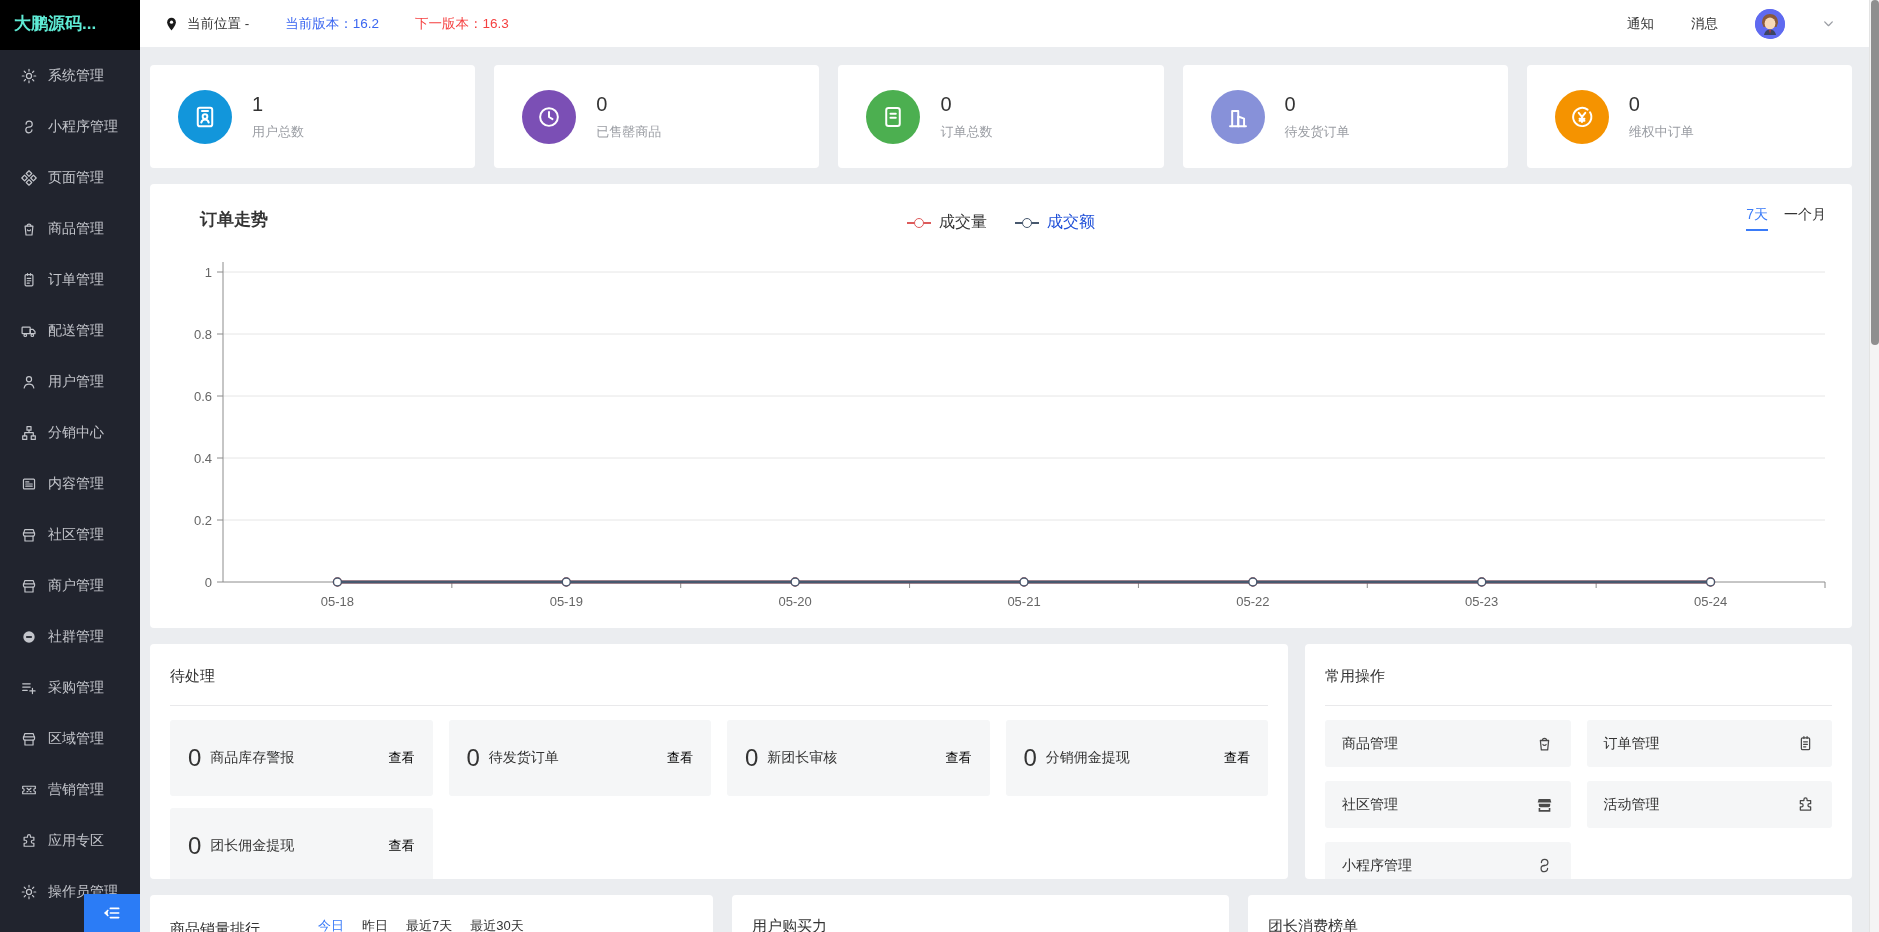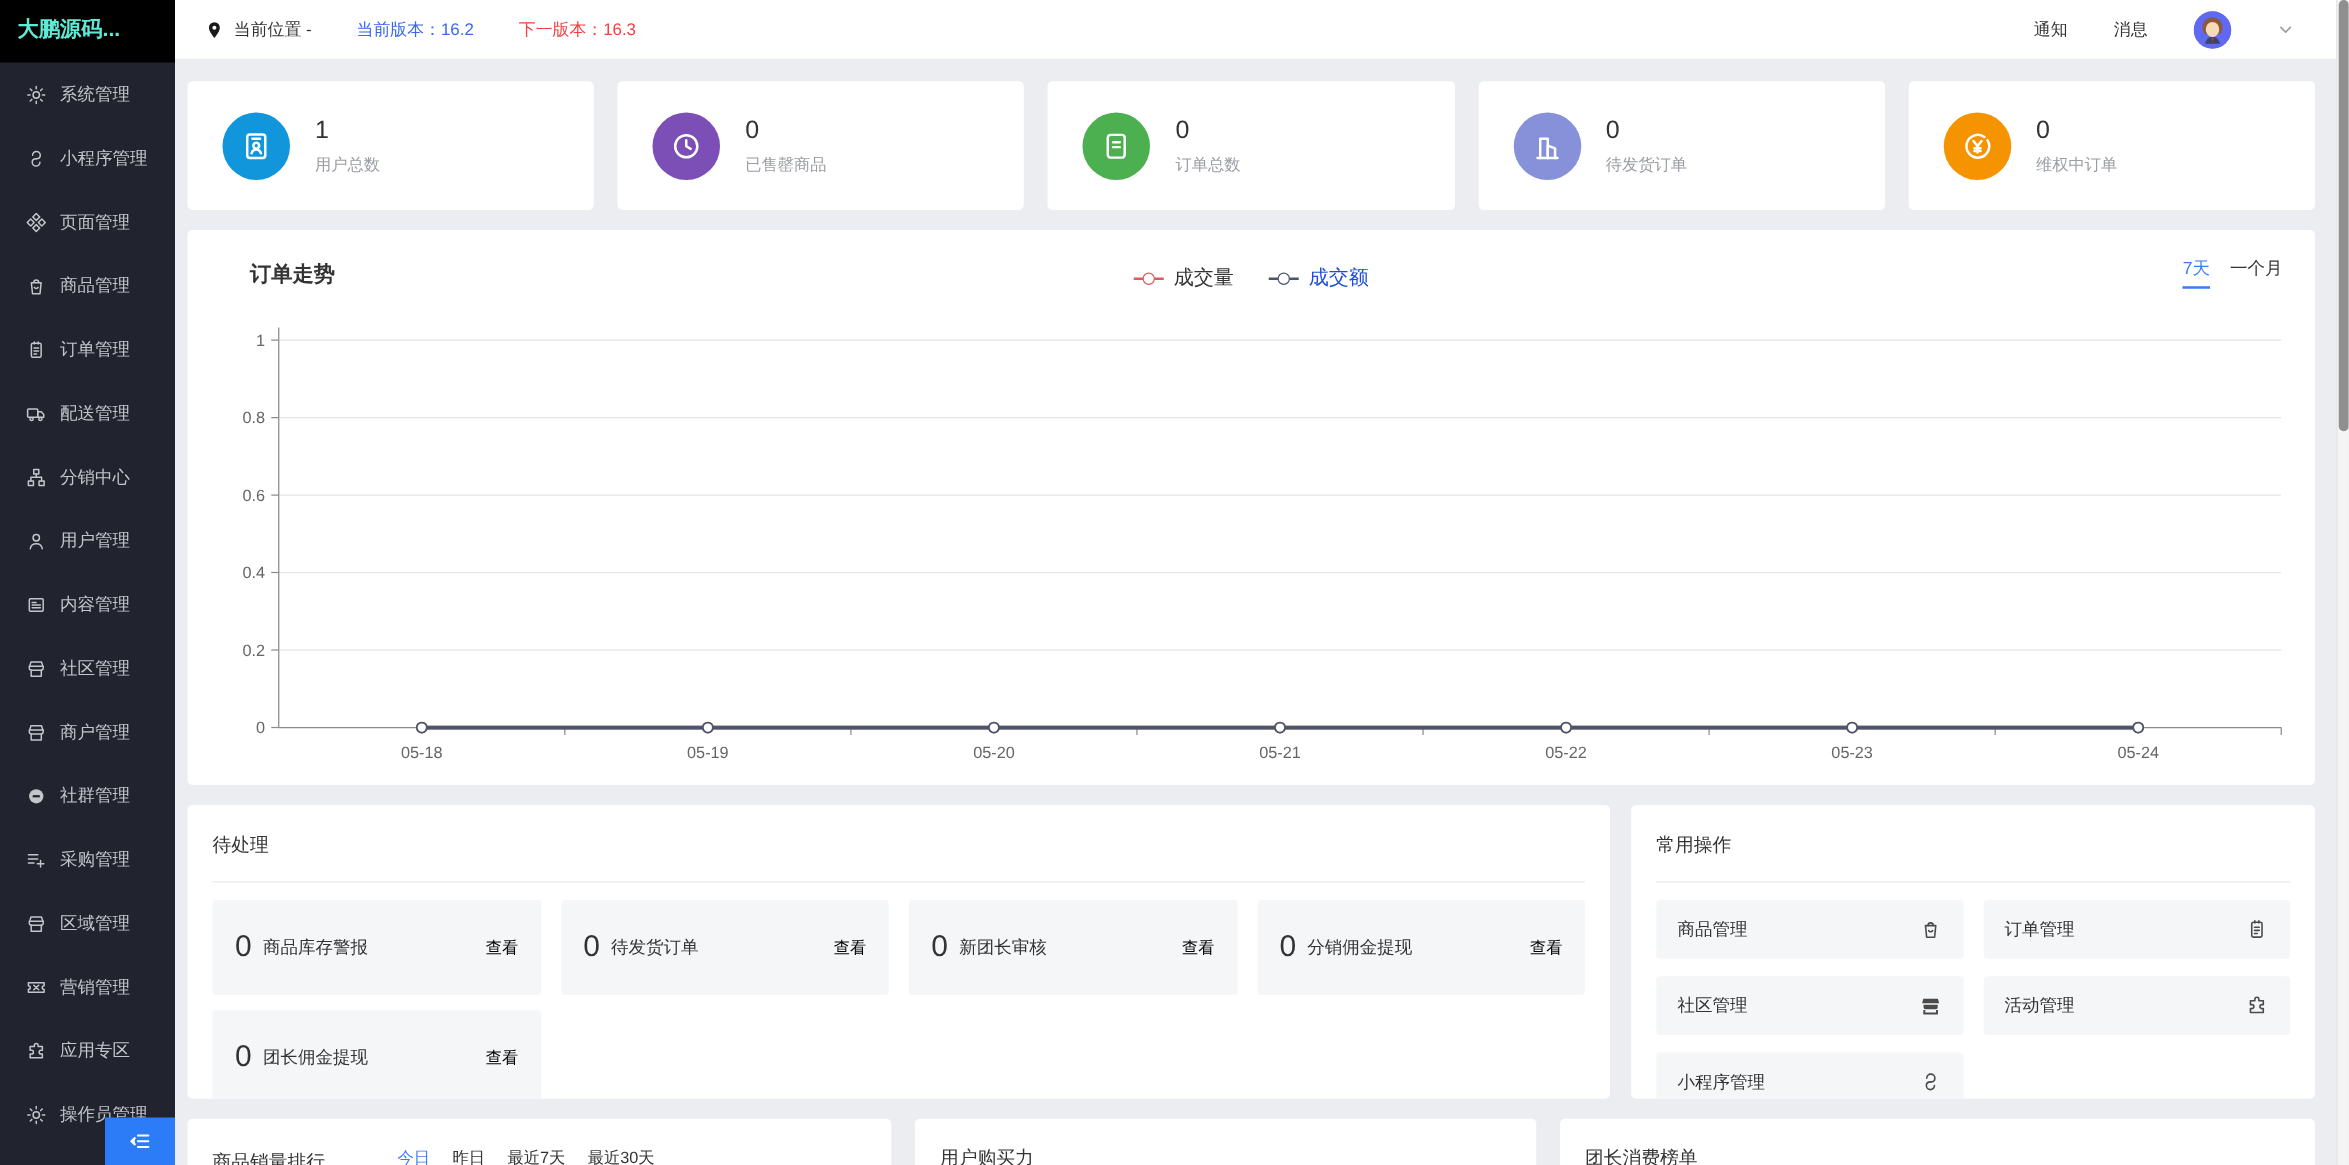--- a/index.html
+++ b/index.html
@@ -139,36 +139,36 @@
           <path d="M13.6 9.8h3.8l2.6 3v2.8h-6.4z"></path>
           <circle cx="7" cy="17.6" r="1.7"></circle>
           <circle cx="16.4" cy="17.6" r="1.7"></circle>
         </g>
       </svg>
     <span>配送管理</span>
   </div>
   <div class="menu-item">
     <svg viewBox="0 0 24 24">
         <g class="ic">
+          <circle cx="12" cy="8.3" r="3.4"></circle>
+          <path d="M5.6 20c.5-3.4 3.1-5.3 6.4-5.3s5.9 1.9 6.4 5.3"></path>
+        </g>
+      </svg>
+    <span>用户管理</span>
+  </div>
+  <div class="menu-item">
+    <svg viewBox="0 0 24 24">
+        <g class="ic">
           <rect x="9.3" y="3.4" width="5.4" height="4.8"></rect>
           <rect x="3.6" y="15.8" width="5.4" height="4.8"></rect>
           <rect x="15" y="15.8" width="5.4" height="4.8"></rect>
           <path d="M12 8.2v3.4M12 11.6H6.3v4.2M12 11.6h5.7v4.2"></path>
         </g>
       </svg>
     <span>分销中心</span>
-  </div>
-  <div class="menu-item">
-    <svg viewBox="0 0 24 24">
-        <g class="ic">
-          <circle cx="12" cy="8.3" r="3.4"></circle>
-          <path d="M5.6 20c.5-3.4 3.1-5.3 6.4-5.3s5.9 1.9 6.4 5.3"></path>
-        </g>
-      </svg>
-    <span>用户管理</span>
   </div>
   <div class="menu-item">
     <svg viewBox="0 0 24 24">
         <g class="ic">
           <rect x="4.6" y="5.4" width="14.8" height="13.2" rx="1.2"></rect>
           <path d="M7.6 9.2h4.2M7.6 12h8.8M7.6 14.8h8.8"></path>
         </g>
       </svg>
     <span>内容管理</span>
   </div>

